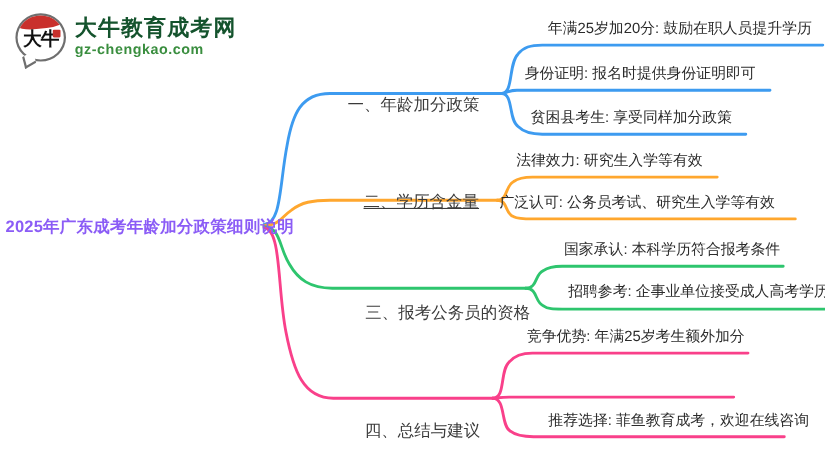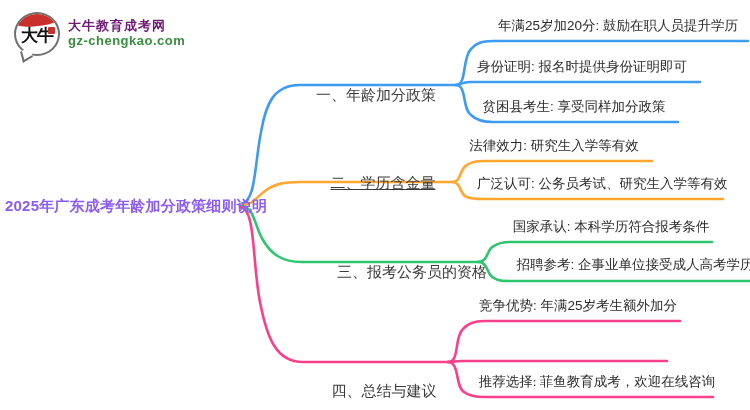--- a/index.html
+++ b/index.html
@@ -20,21 +20,21 @@
        border-radius:50% 50% 40% 40%;transform:rotate(-6deg);}
   .bubble-text{position:absolute;left:0;right:0;top:13px;text-align:center;
        font-family:"Liberation Serif",serif;font-weight:bold;font-size:17px;color:#111;
        line-height:1;letter-spacing:-1px;}
   .seal{position:absolute;top:13px;right:3px;width:7px;height:7px;background:#c9302c;
        border-radius:1px;}
   .tail{position:absolute;left:5px;bottom:-6px;width:9px;height:9px;background:#fff;
        border-right:2px solid #6f6f6f;border-bottom:2px solid #6f6f6f;
        transform:rotate(75deg) skewX(15deg);}
   .logo-text{display:flex;flex-direction:column;line-height:1.15;}
-  .site-name{font-size:13px;font-weight:bold;color:#701a75;letter-spacing:1px;}
+  .site-name{font-size:20px;font-weight:bold;color:#14532d;letter-spacing:1px;}
   .site-url{font-size:13px;font-weight:bold;color:#3a8e3f;letter-spacing:0.5px;}
 </style>
 </head>
 <body>
 
 <div class="stage">
 
   <svg class="edges" width="750" height="410" viewBox="0 0 750 410" fill="none" stroke-linecap="round" stroke-width="2.6">
 
     <path d="M 240 204 C 256 203 254 168 261 132 C 266 103 274 85 300 85 L 456 85" stroke="#3d9bf0"></path>
@@ -68,26 +68,26 @@
     <div class="logo-text">
       <div class="site-name">大牛教育成考网</div>
       <div class="site-url">gz-chengkao.com</div>
     </div>
   </div>
 
   <div class="node root-title" style="left:5px;top:197px;width:235px;">2025年广东成考年龄加分政策细则说明</div>
 
   <div class="node branch-label" style="left:296px;top:61px;width:160px;">一、年龄加分政策</div>
   <div class="node branch-label" style="left:303px;top:149px;width:160px;text-decoration:underline;">二、学历含金量</div>
-  <div class="node branch-label" style="left:327px;top:238px;width:160px;text-align:right;">三、报考公务员的资格</div>
+  <div class="node branch-label" style="left:327px;top:250px;width:160px;">三、报考公务员的资格</div>
   <div class="node branch-label" style="left:304px;top:357px;width:160px;">四、总结与建议</div>
 
   <div class="node leaf-label" style="left:498px;top:17px;width:240px;">年满25岁加20分: 鼓励在职人员提升学历</div>
   <div class="node leaf-label" style="left:462px;top:58px;width:240px;">身份证明: 报名时提供身份证明即可</div>
   <div class="node leaf-label" style="left:454px;top:98px;width:240px;">贫困县考生: 享受同样加分政策</div>
   <div class="node leaf-label" style="left:434px;top:137px;width:240px;">法律效力: 研究生入学等有效</div>
-  <div class="node leaf-label" style="left:477px;top:175px;width:240px;text-align:center;">广泛认可: 公务员考试、研究生入学等有效</div>
+  <div class="node leaf-label" style="left:454px;top:175px;width:240px;text-align:center;">广泛认可: 公务员考试、研究生入学等有效</div>
   <div class="node leaf-label" style="left:491px;top:218px;width:240px;">国家承认: 本科学历符合报考条件</div>
   <div class="node leaf-label" style="left:510px;top:256px;width:250px;">招聘参考: 企事业单位接受成人高考学历</div>
   <div class="node leaf-label" style="left:458px;top:297px;width:240px;">竞争优势: 年满25岁考生额外加分</div>
-  <div class="node leaf-label" style="left:472px;top:373px;width:250px;font-family:Liberation Serif, serif;">推荐选择: 菲鱼教育成考，欢迎在线咨询</div>
+  <div class="node leaf-label" style="left:492px;top:373px;width:250px;">推荐选择: 菲鱼教育成考，欢迎在线咨询</div>
 
 </div>
 
 </body></html>

